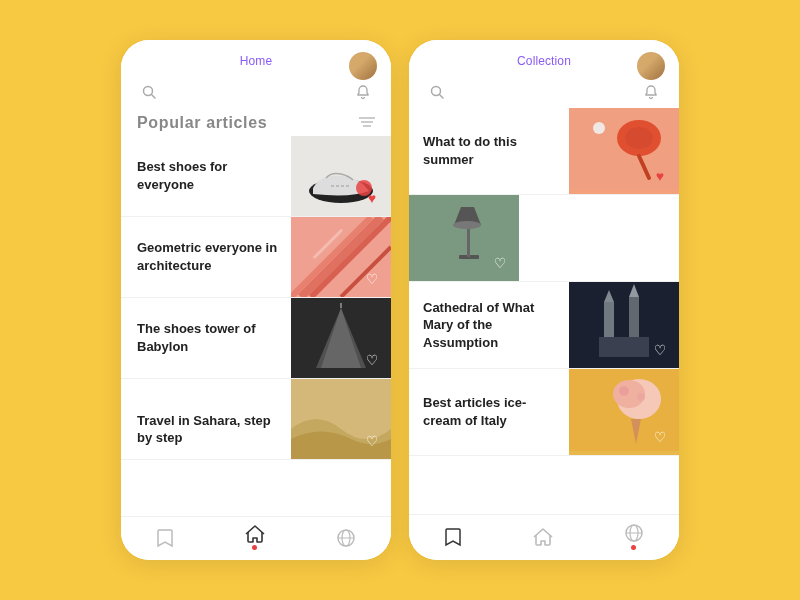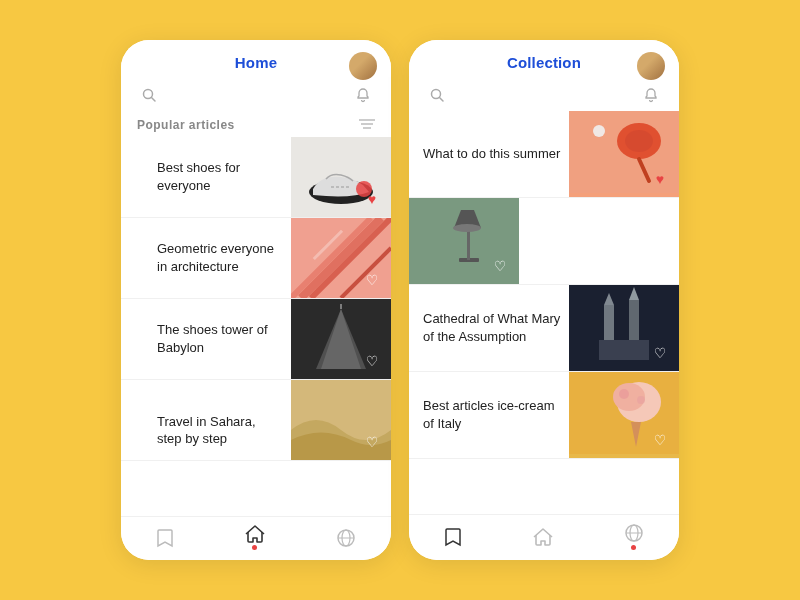--- a/index.html
+++ b/index.html
@@ -46,23 +46,23 @@
       border-radius: 50%;
       background: #c9a86c;
       overflow: hidden;
     }
     .phone-header .avatar-inner {
       width: 100%;
       height: 100%;
       background: linear-gradient(135deg, #d4a96a 40%, #a07040 100%);
     }
     .phone-title {
-      font-size: 15px;
-      font-weight: 700;
-      color: #1d4ed8;
+      font-size: 12px;
+      font-weight: 400;
+      color: #8b5cf6;
       letter-spacing: 0.01em;
     }
     
     .search-row {
       display: flex;
       align-items: center;
       justify-content: space-between;
       padding: 6px 16px 4px;
     }
     .icon-btn {
@@ -76,21 +76,21 @@
       font-size: 15px;
     }
     
     .section-header {
       display: flex;
       align-items: center;
       justify-content: space-between;
       padding: 6px 16px 4px;
     }
     .section-title {
-      font-size: 12px;
+      font-size: 16px;
       font-weight: 600;
       color: #888;
       letter-spacing: 0.04em;
     }
     .filter-icon {
       color: #aaa;
       font-size: 14px;
     }
     
     .articles-list {
@@ -105,25 +105,24 @@
       border-bottom: 1px solid #f0f0f0;
       min-height: 80px;
       position: relative;
       background: #fff;
     }
     .article-text-col {
       flex: 1;
       padding: 12px 10px 12px 16px;
       display: flex;
       align-items: center;
-      margin-left: 20px;
     }
     .article-title {
       font-size: 13px;
-      font-weight: 400;
+      font-weight: 700;
       color: #222;
       line-height: 1.35;
     }
     .article-img-col {
       width: 100px;
       min-height: 80px;
       position: relative;
       overflow: hidden;
       flex-shrink: 0;
     }

